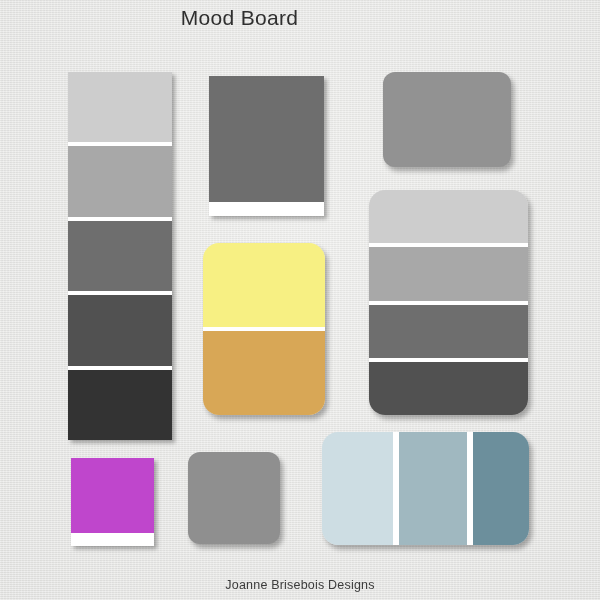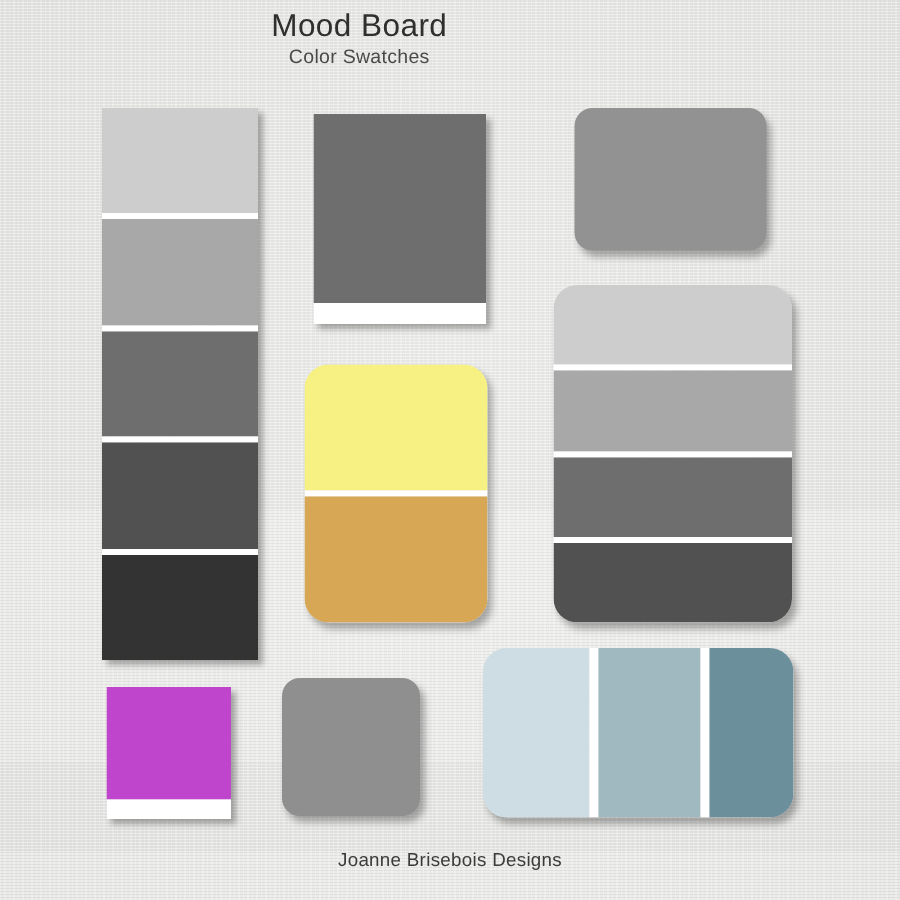--- a/index.html
+++ b/index.html
@@ -26,21 +26,21 @@
   }
   #title{
     font-size:21px;letter-spacing:.3px;color:#2f2f2f;font-weight:400;
     line-height:24px;
   }
   #subtitle{
     font-size:13px;color:#4a4a4a;font-weight:400;line-height:16px;
     letter-spacing:.2px;
   }
   #footer{
-    position:absolute;bottom:20px;left:0;width:600px;text-align:center;
+    position:absolute;bottom:8px;left:0;width:600px;text-align:center;
     font-size:12.5px;color:#3b3b3b;letter-spacing:.2px;
   }
 
   
   .swatch{position:absolute;overflow:hidden;}
   .sq{   
     box-shadow:3px 3px 4px rgba(0,0,0,.30);
   }
   .rnd{
     border-radius:12px;
@@ -56,21 +56,20 @@
   .vstack{display:flex;flex-direction:row;width:100%;height:100%;}
   .grow{flex:1 1 auto;}
 </style>
 </head>
 <body style="background: rgb(232, 232, 230);">
 
 <div id="canvas"></div>
 
 <div id="header">
   <div id="title">Mood Board</div>
-  <div id="subtitle">Color Swatches</div>
 </div>
 
 <div id="swatch-layer">
     <div class="swatch sq" style="left: 68px; top: 72px; width: 104px; height: 368px;">
       <div class="stack">
         <div style="flex: 1 1 0px; background: rgb(205, 205, 205);"></div>
         <div class="divider-h" style="flex: 0 0 4px; background: rgb(255, 255, 255);"></div>
         <div style="flex: 1 1 0px; background: rgb(168, 168, 168);"></div>
         <div class="divider-h" style="flex: 0 0 4px; background: rgb(255, 255, 255);"></div>
         <div style="flex: 1 1 0px; background: rgb(110, 110, 110);"></div>

